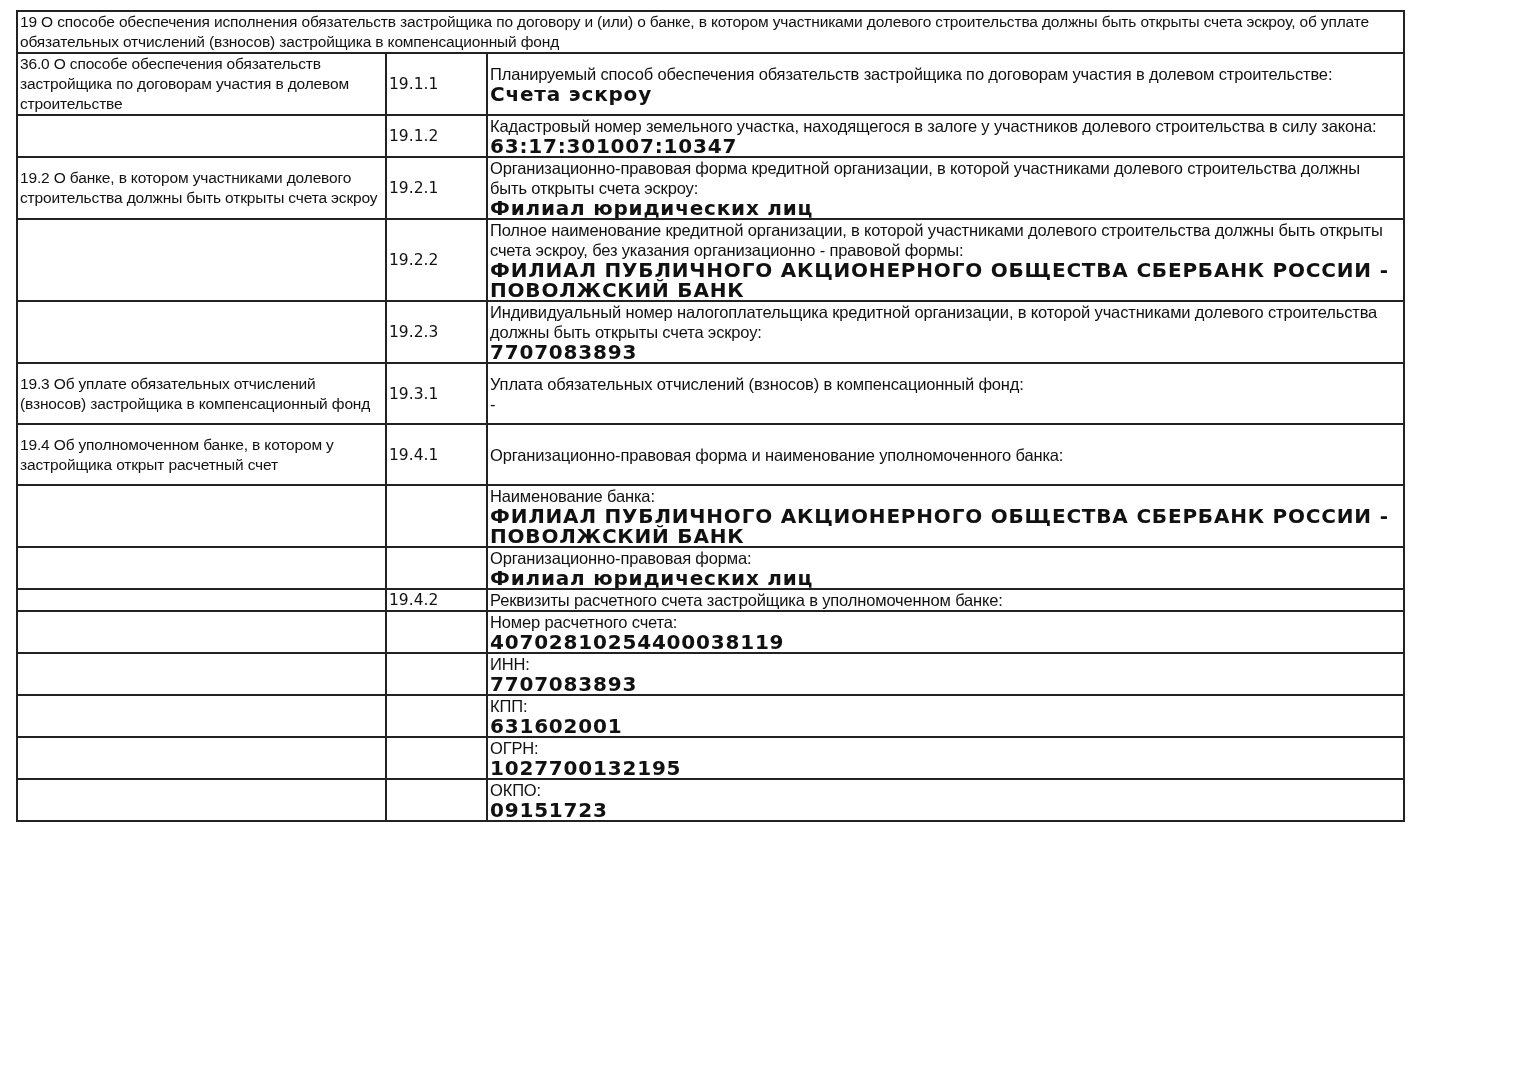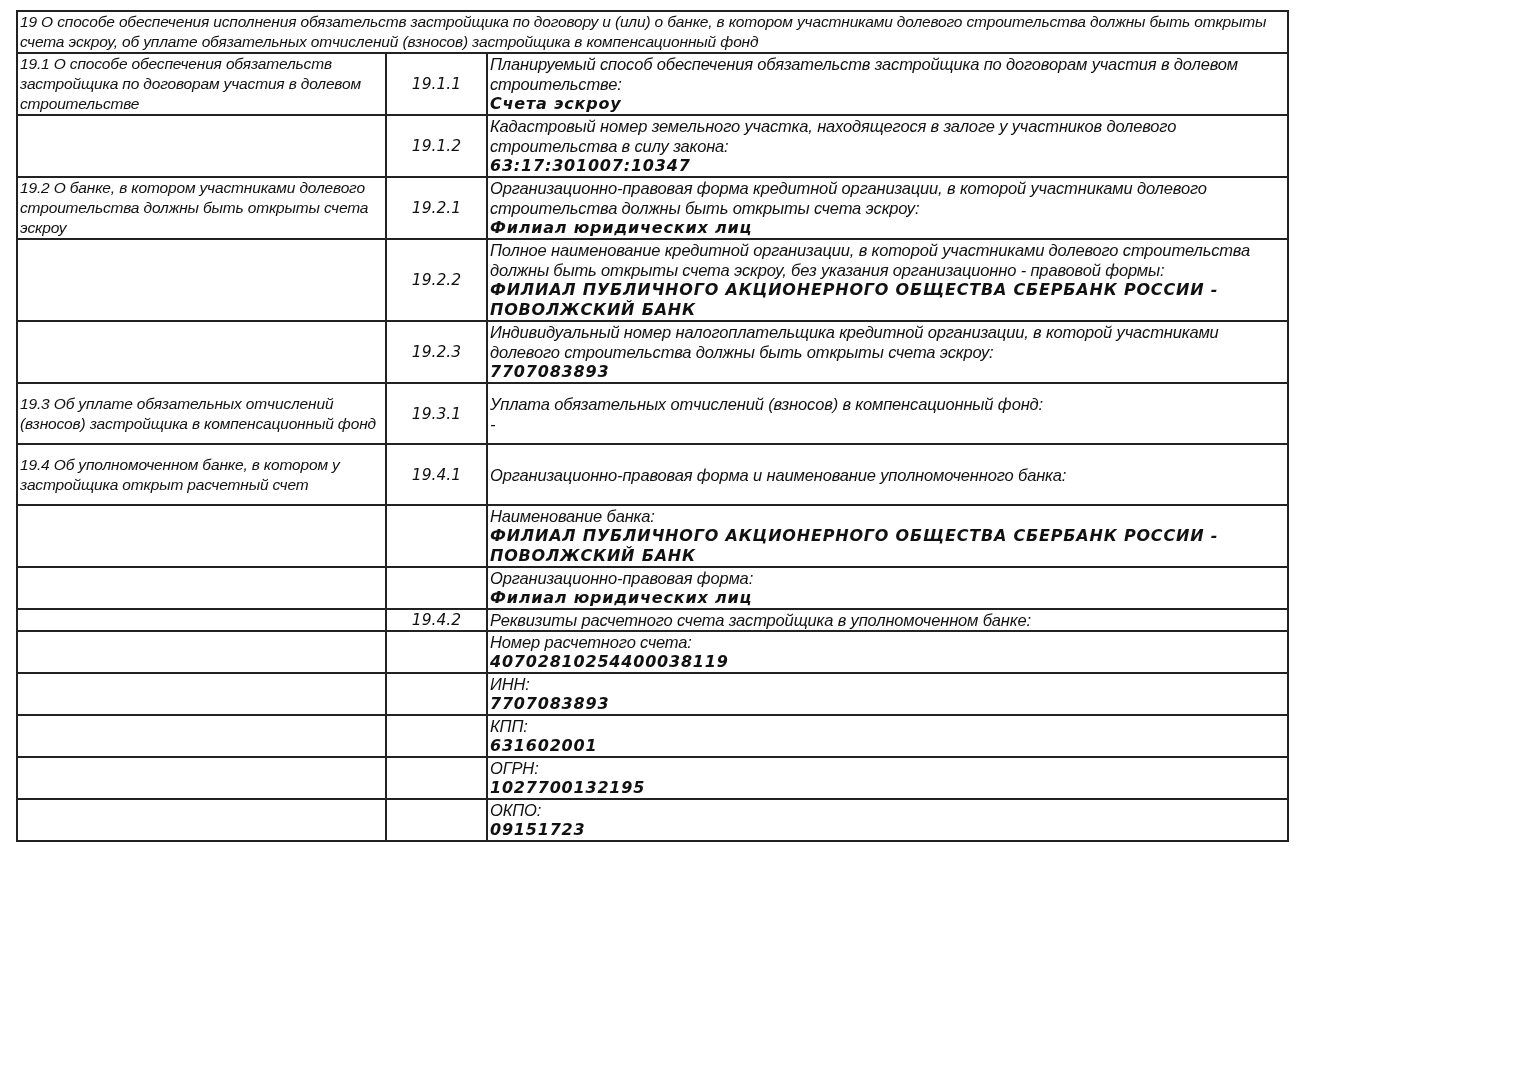--- a/index.html
+++ b/index.html
@@ -1,49 +1,49 @@
 <!DOCTYPE html>
 <html><head>
 <meta charset="utf-8">
 <style>
   html, body { margin: 0; padding: 0; background: #ffffff; }
   body { width: 1529px; height: 1080px; position: relative; overflow: hidden;
          font-family: "DejaVu Sans", sans-serif; color: #111; }
-  table.doc { position: absolute; left: 16px; top: 10px; width: 1273px;
-              border-collapse: collapse; table-layout: fixed; font-style: italic; }
+  table.doc { position: absolute; left: 16px; top: 10px; width: 1389px;
+              border-collapse: collapse; table-layout: fixed; }
   table.doc td { border: 2px solid #222; vertical-align: middle; padding: 0 2px;
                  font-size: 15.5px; line-height: 20px; overflow: hidden; }
   .c1 { width: 369px; }
   .c2 { width: 101px; }
   .c3 { width: auto; }
   .hdr { height: 41px; }
   .lbl { font-family: "Liberation Sans", sans-serif; font-size: 16.5px; letter-spacing: -0.15px; display:block; }
-  .val { font-family: "DejaVu Sans", sans-serif; font-weight: bold; font-size: 16px; letter-spacing: 0.8px; display:block; }
-  .num { font-family: "DejaVu Sans", sans-serif; font-size: 15.5px; text-align: center; }
+  .val { font-family: "DejaVu Sans", sans-serif; font-weight: bold; font-size: 20px; letter-spacing: 0.8px; display:block; }
+  .num { font-family: "DejaVu Sans", sans-serif; font-size: 15.5px; }
   .sec { font-family: "Liberation Sans", sans-serif; font-size: 16.5px; letter-spacing: -0.15px; }
   .r65 { height: 61px; }
   .r45 { height: 41px; }
   .r25 { height: 21px; margin-top: 12px; }
 </style>
 </head>
 <body>
 
 <table class="doc">
   <colgroup>
     <col class="c1">
       <col class="c2">
       <col class="c3">
   </colgroup>
   <tbody>
     <tr class="hdr">
       <td colspan="3" class="sec">19 О способе обеспечения исполнения обязательств застройщика по договору и (или) о банке, в котором участниками долевого строительства должны быть открыты счета эскроу, об уплате обязательных отчислений (взносов) застройщика в компенсационный фонд</td>
     </tr>
 
     <tr class="r65">
-      <td class="sec">19.1 О способе обеспечения обязательств застройщика по договорам участия в долевом строительстве</td>
+      <td class="sec">36.0 О способе обеспечения обязательств застройщика по договорам участия в долевом строительстве</td>
       <td class="num">19.1.1</td>
       <td>
           <span class="lbl">Планируемый способ обеспечения обязательств застройщика по договорам участия в долевом строительстве:</span>
           <span class="val">Счета эскроу</span>
         </td>
     </tr>
     <tr class="r45">
       <td class="sec"></td>
       <td class="num">19.1.2</td>
       <td>

